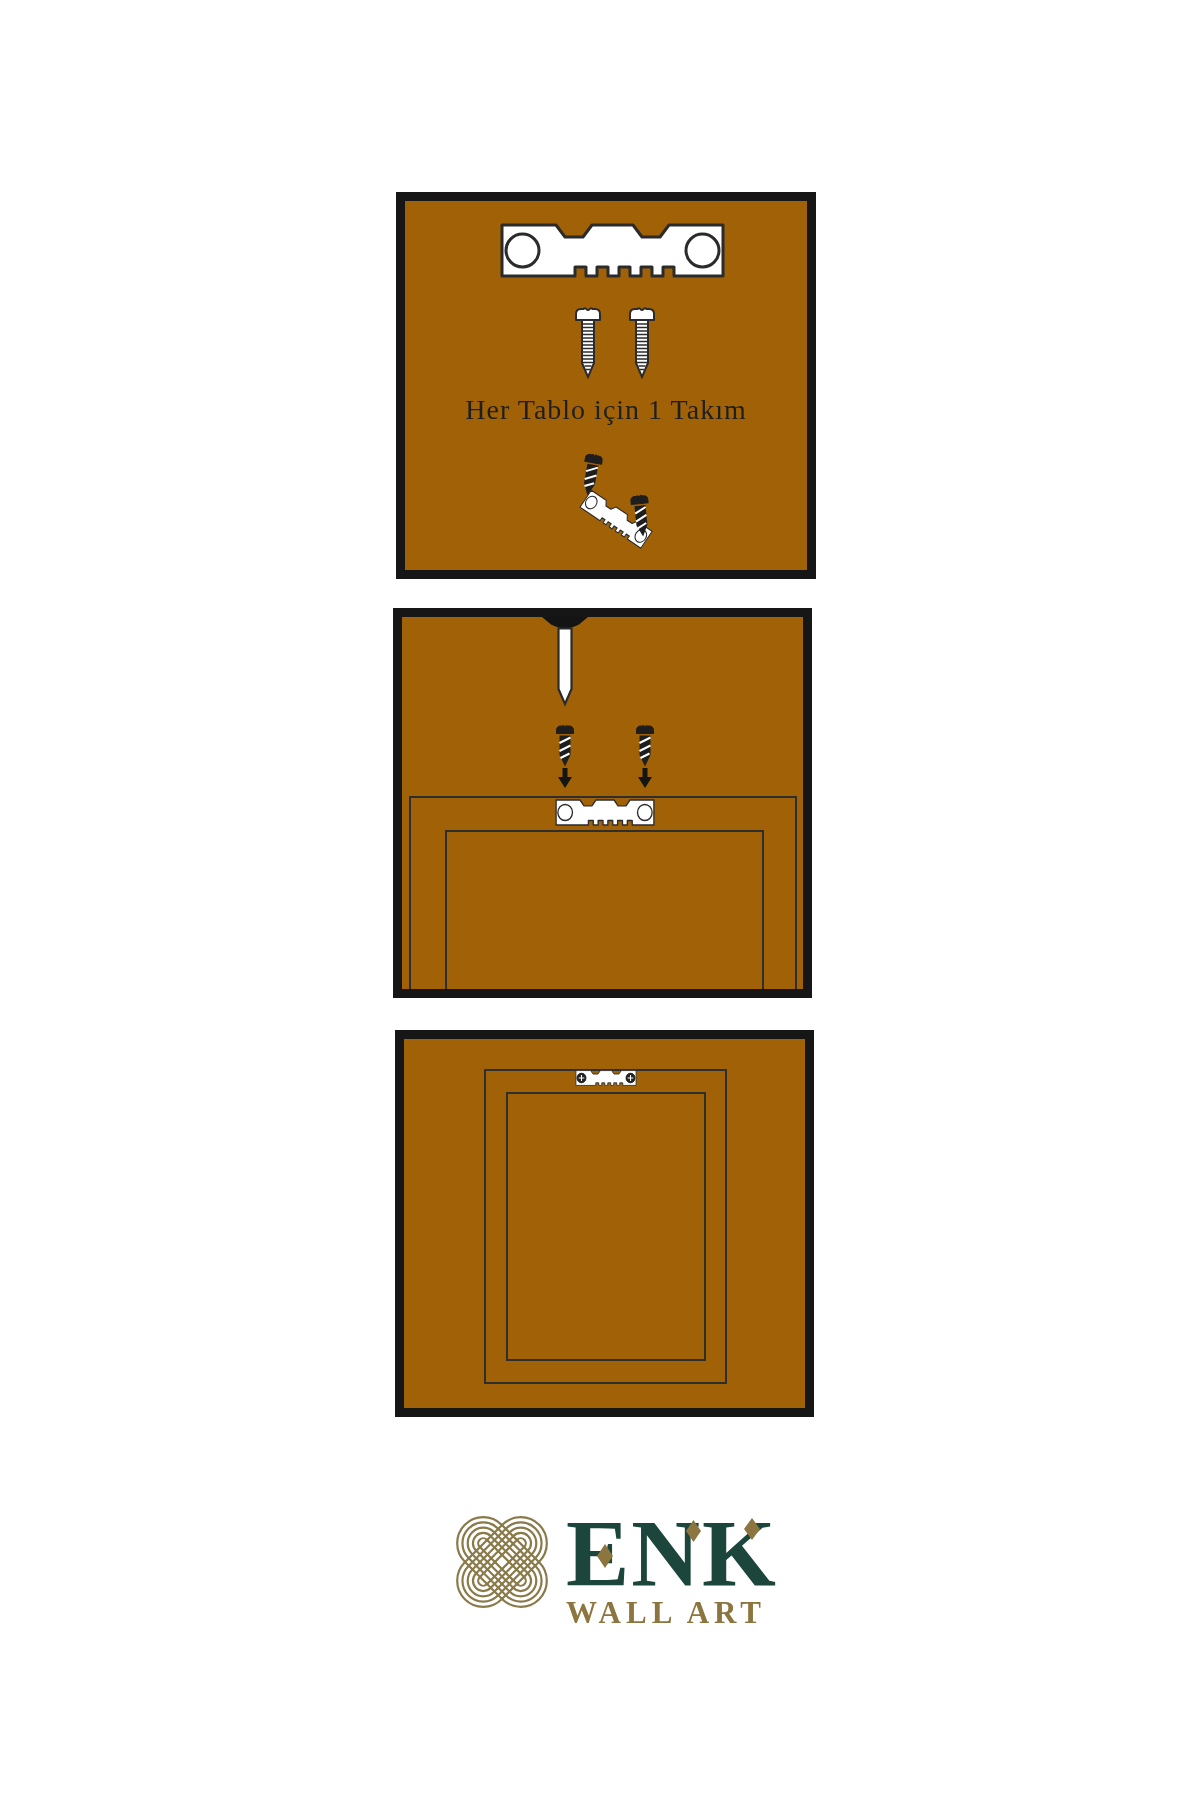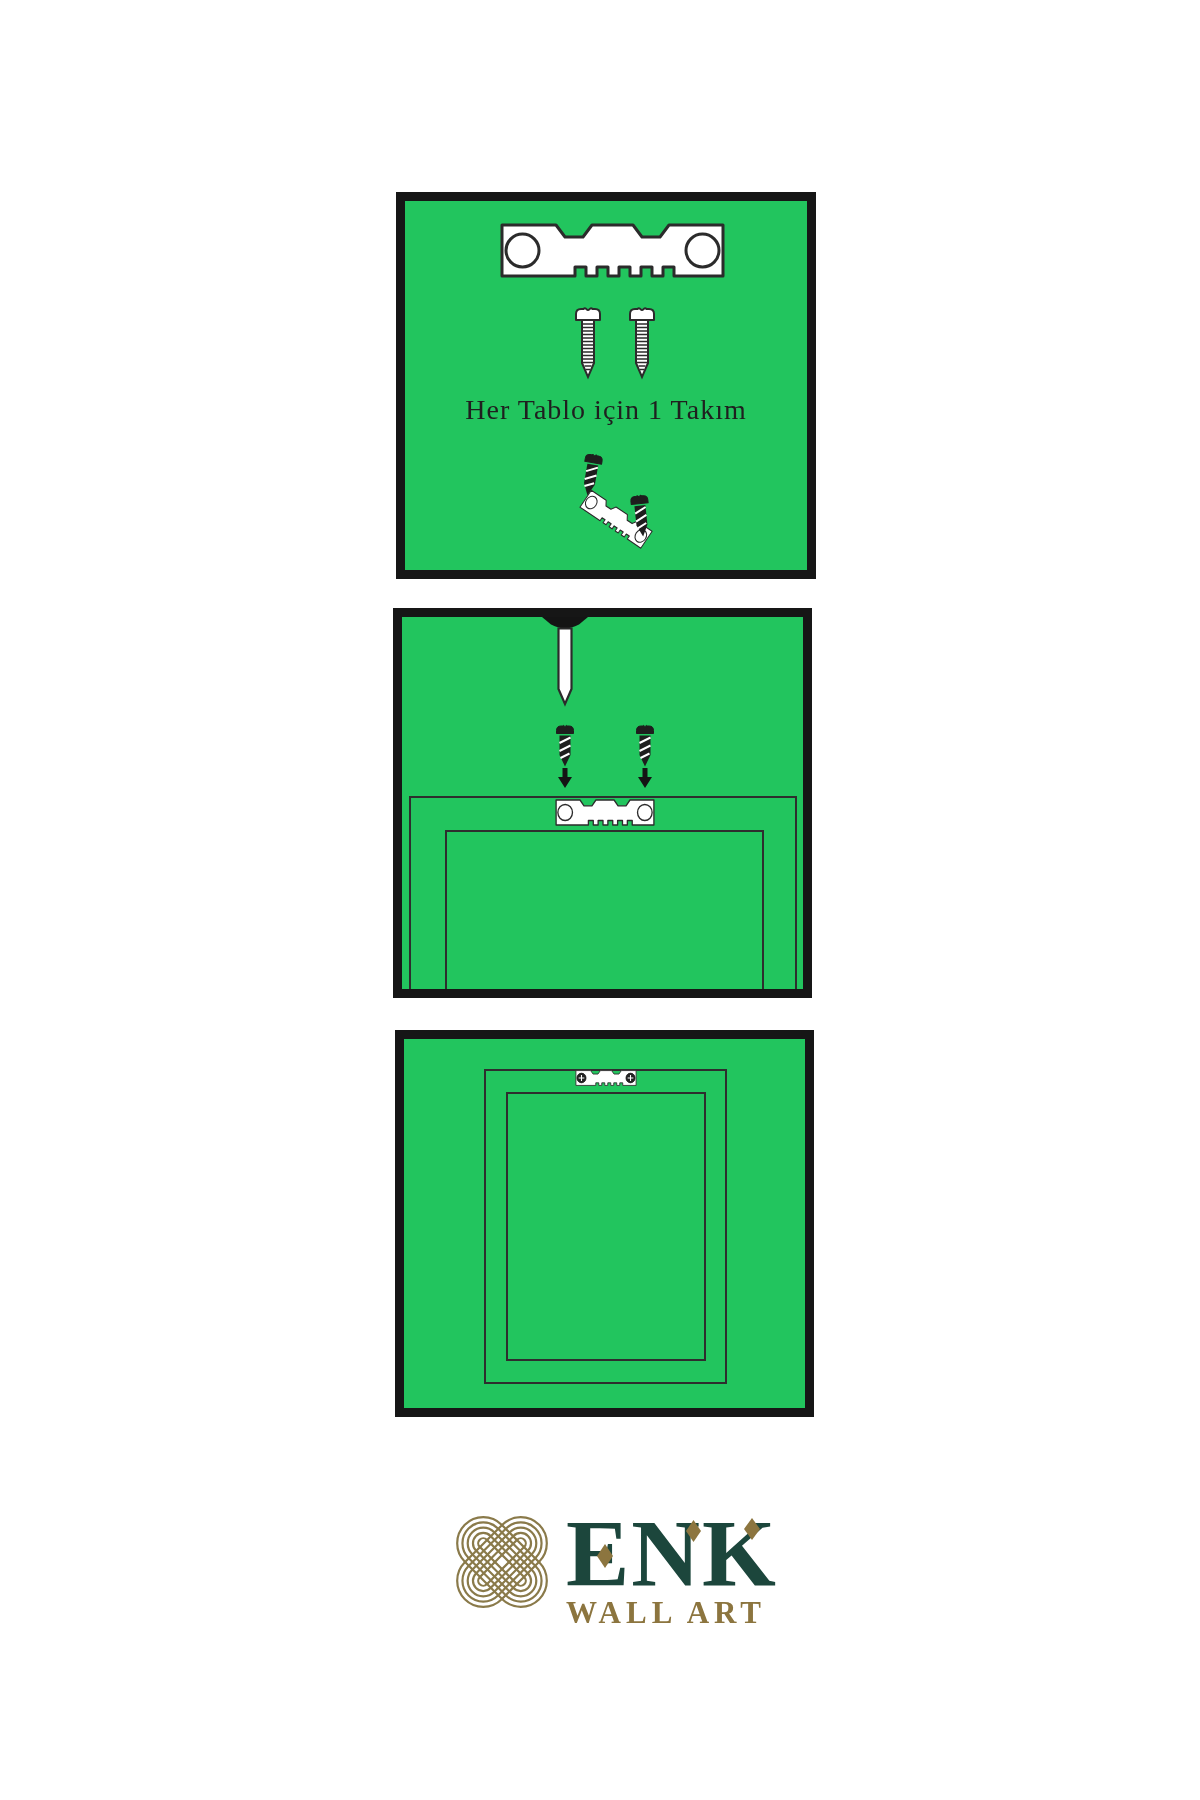--- a/index.html
+++ b/index.html
@@ -2,21 +2,21 @@
 <html><head>
 <meta charset="utf-8">
 <style>
   html, body { margin:0; padding:0; background:#ffffff; }
   .sheet {
     position:relative; width:1200px; height:1800px; background:#ffffff;
     font-family:"Liberation Serif", serif; overflow:hidden;
   }
   .panel {
     position:absolute; box-sizing:border-box;
-    border:9px solid #161616; background:#22c55e;
+    border:9px solid #161616; background:#a16207;
   }
   .p1 { left:396px; top:192px;  width:420px; height:387px; }
   .p2 { left:393px; top:608px;  width:419px; height:390px; }
   .p3 { left:395px; top:1030px; width:419px; height:387px; }
   .abs { position:absolute; }
   .caption {
     position:absolute; left:0; top:193px; width:100%;
     text-align:center; font-size:28px; line-height:32px; letter-spacing:1px;
     color:#1f1f1f; font-weight:400; white-space:nowrap;
   }

